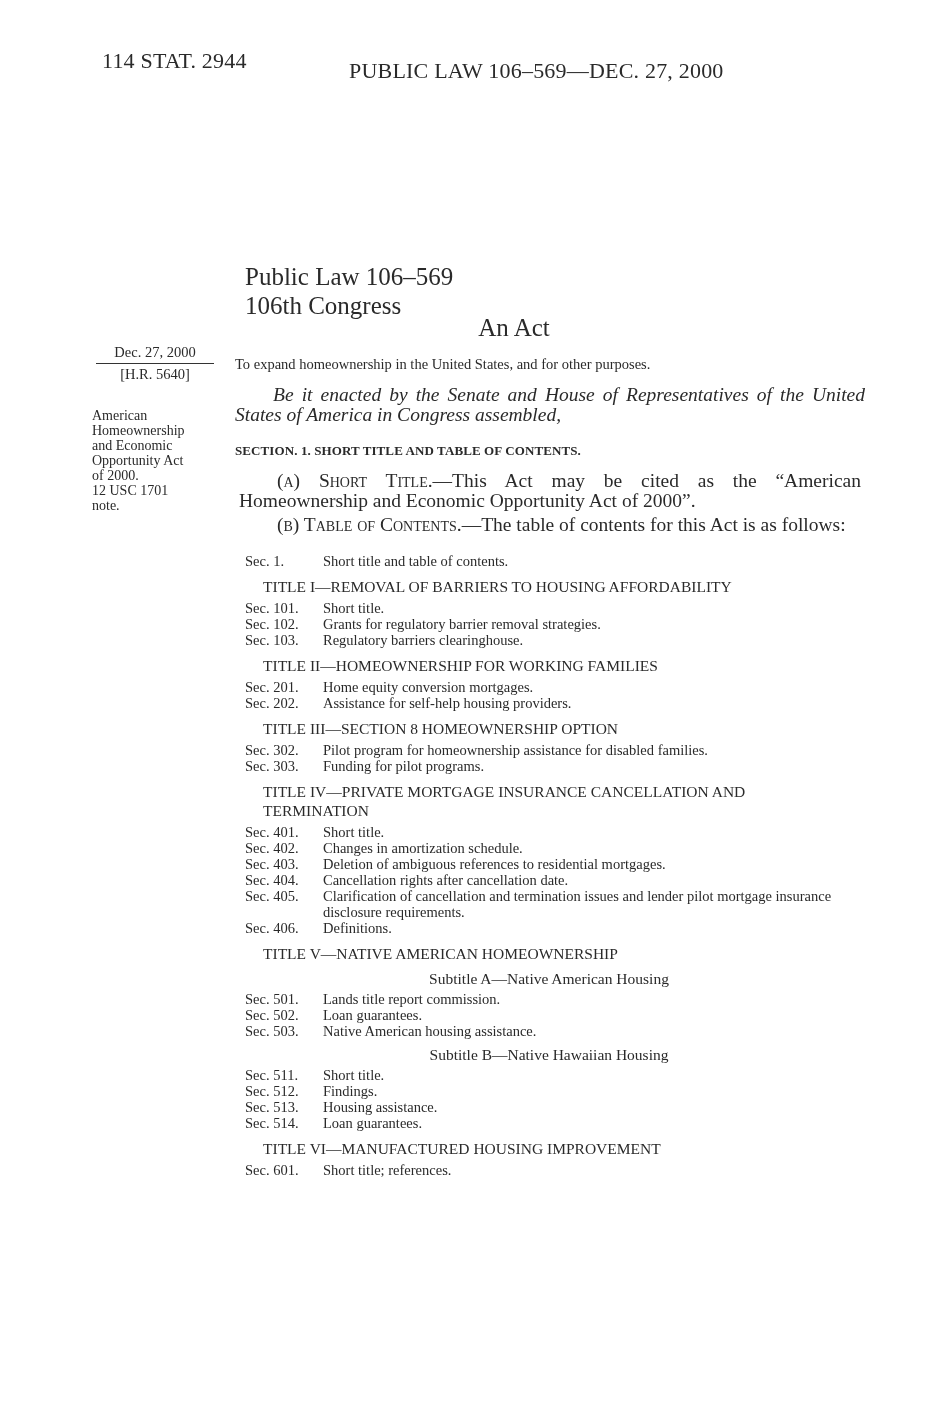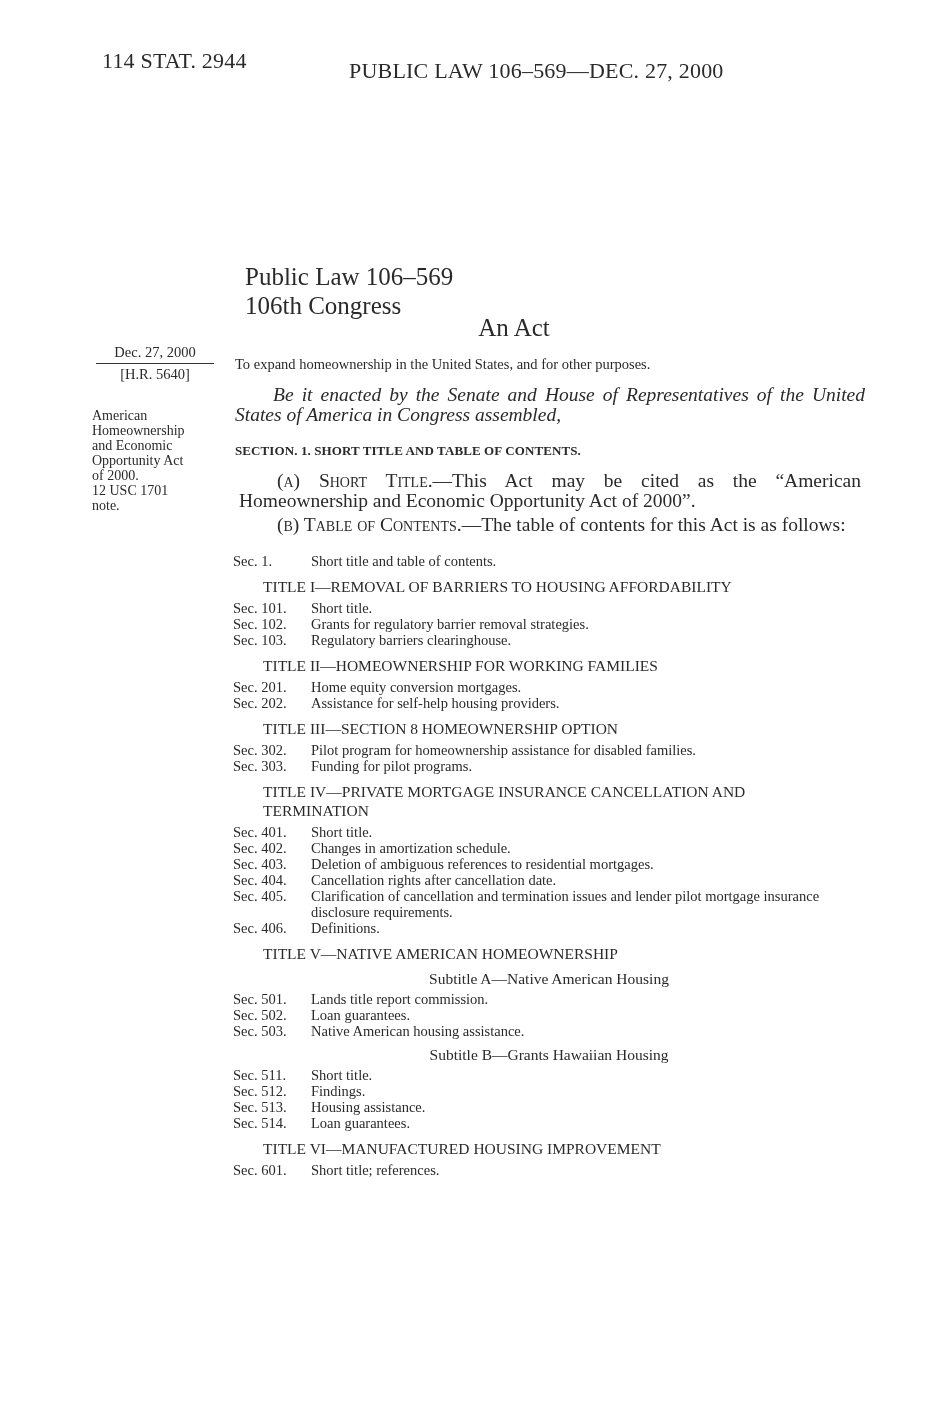--- a/index.html
+++ b/index.html
@@ -17,21 +17,21 @@
   .margin-date { left: 90px; top: 344px; width: 130px; text-align: center; font-size: 14.5px; }
   .margin-date .rule { border-top: 1px solid #333; margin: 2px 6px 2px 6px; }
   .purpose { left: 235px; top: 356px; font-size: 14.5px; }
   .margin-notes { left: 92px; top: 408px; font-size: 14px; line-height: 15px; width: 130px; }
   .body-text { left: 235px; top: 385px; width: 630px; font-size: 19.5px; line-height: 20px; text-align: justify; }
   .enact { font-style: italic; text-indent: 38px; margin: 0; }
   .section-head { font-weight: bold; font-size: 13px; margin: 16px 0 10px 0; letter-spacing: 0.1px; }
   .para { text-indent: 38px; margin: 4px; }
   .sc { font-variant: small-caps; }
   .toc { left: 233px; top: 553px; width: 632px; font-size: 14.5px; line-height: 16px; }
-  .toc-row { display: flex; }
+  .toc-row { display: flex; margin-left: 12px; }
   .toc-sec { width: 78px; flex: none; white-space: pre; }
   .toc-text { flex: 1; }
   .toc-title { text-align: left; margin: 8px 0 4px 0; font-size: 15.5px; line-height: 19px; padding: 0 30px; }
   .toc-sub { text-align: center; margin: 8px 0 4px 0; font-size: 15.5px; }
   .toc-first { margin-bottom: 0; }
 </style>
 </head>
 <body>
 
 <div class="abs header-left">114 STAT. 2944</div>
@@ -135,21 +135,21 @@
       <span class="toc-text">Lands title report commission.</span>
     </div>
     <div class="toc-row">
       <span class="toc-sec">Sec. 502.</span>
       <span class="toc-text">Loan guarantees.</span>
     </div>
     <div class="toc-row">
       <span class="toc-sec">Sec. 503.</span>
       <span class="toc-text">Native American housing assistance.</span>
     </div>
-    <div class="toc-sub">Subtitle B—Grants Hawaiian Housing</div>
+    <div class="toc-sub">Subtitle B—Native Hawaiian Housing</div>
     <div class="toc-row">
       <span class="toc-sec">Sec. 511.</span>
       <span class="toc-text">Short title.</span>
     </div>
     <div class="toc-row">
       <span class="toc-sec">Sec. 512.</span>
       <span class="toc-text">Findings.</span>
     </div>
     <div class="toc-row">
       <span class="toc-sec">Sec. 513.</span>

